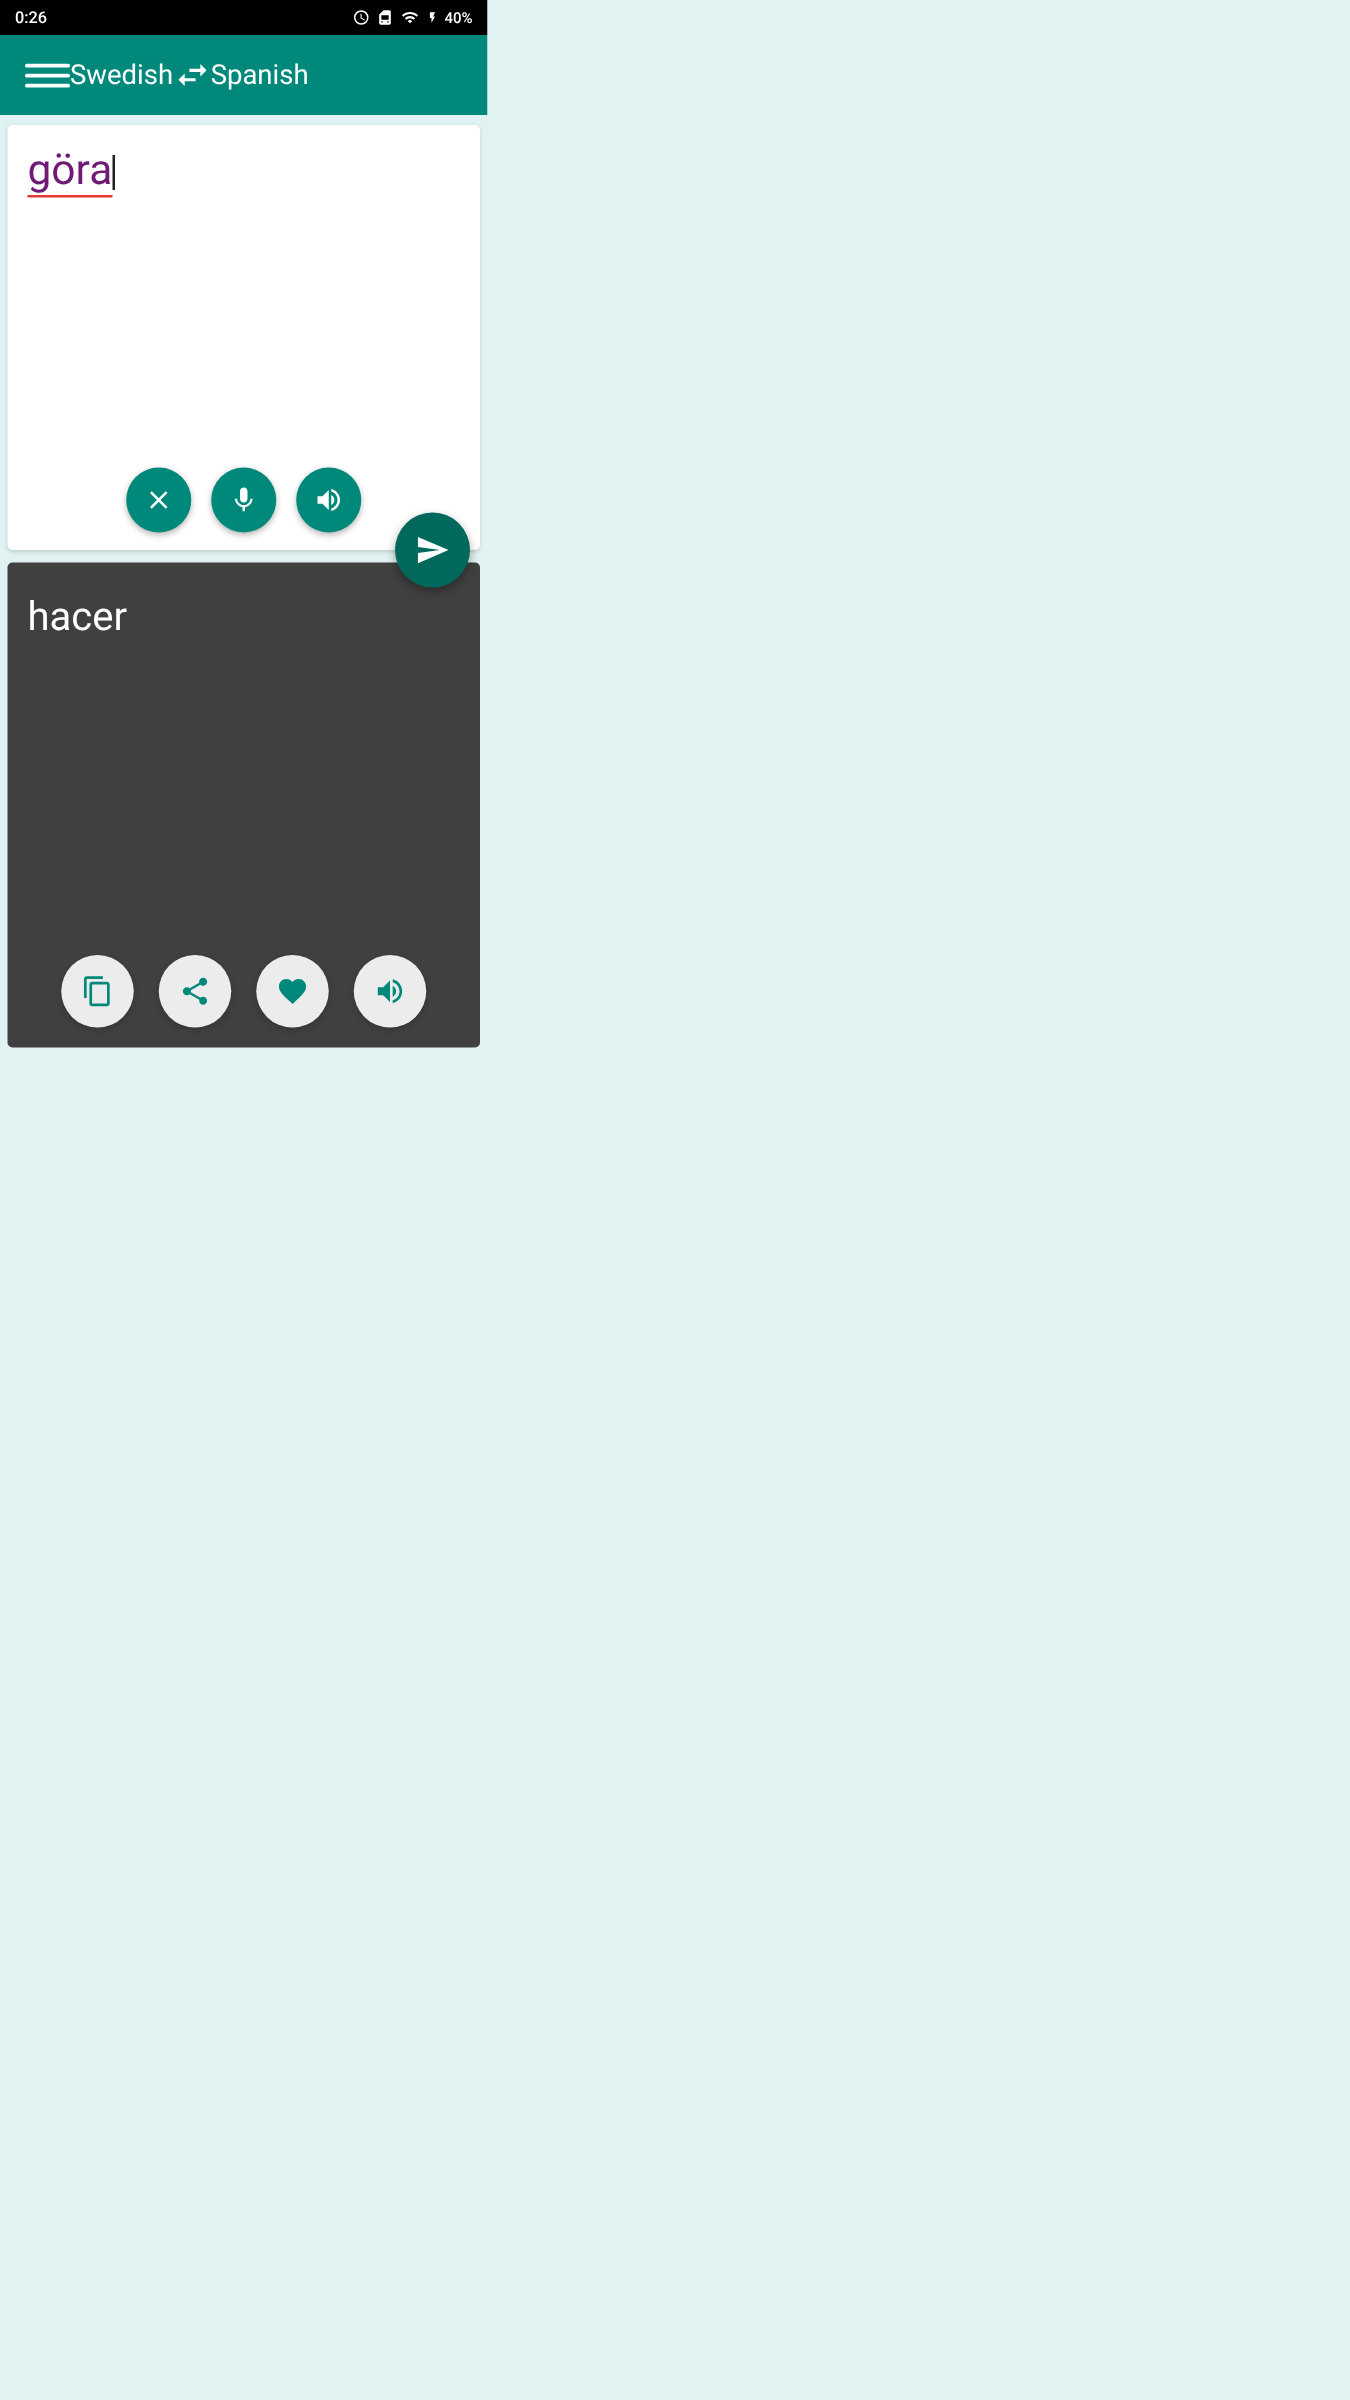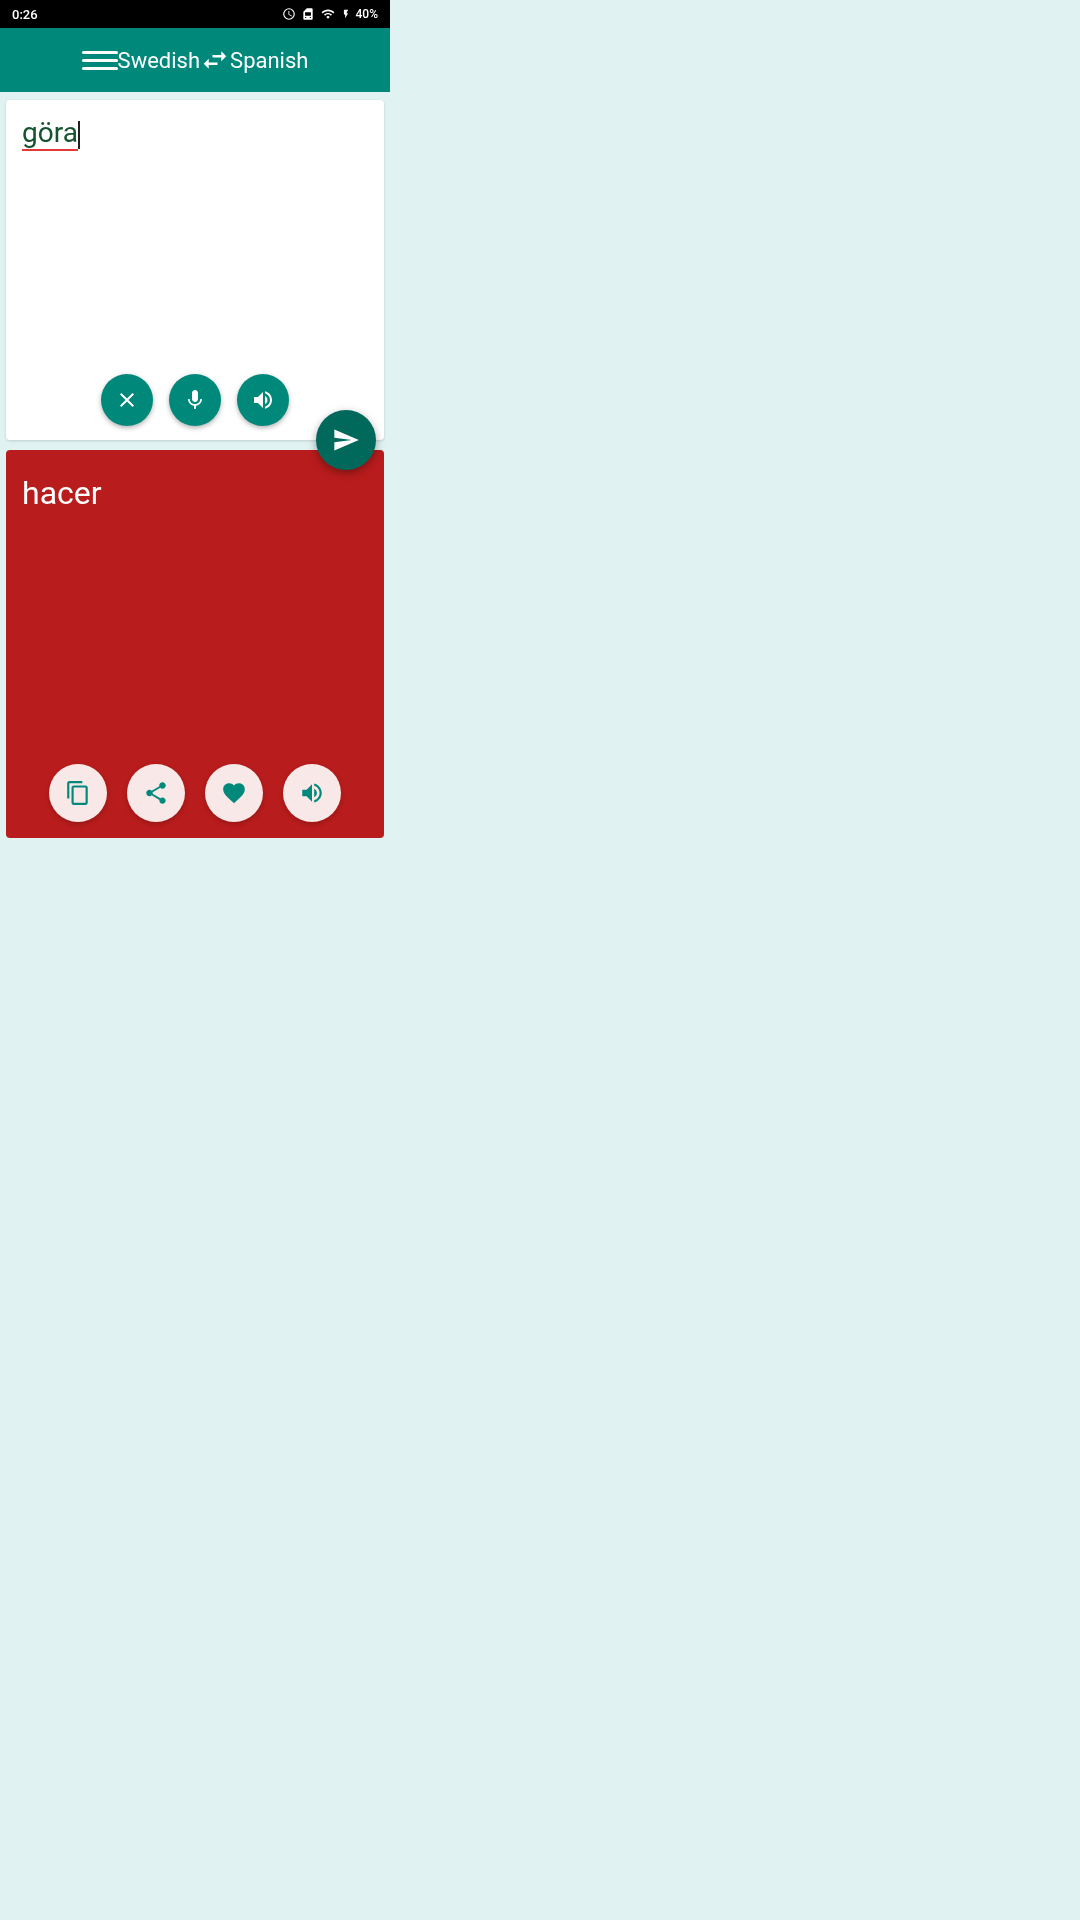--- a/index.html
+++ b/index.html
@@ -27,21 +27,21 @@
     }
     .status-left { display: flex; align-items: flex-end; gap: 4px; }
     .status-right { display: flex; align-items: flex-start; gap: 5px; font-size: 12px; }
 
     
     .toolbar {
       background: #00897b;
       height: 64px;
       display: flex;
       align-items: center;
-      justify-content: center;
+      justify-content: flex-start;
       padding: 0 20px;
     }
     .toolbar-menu-icon {
       width: 36px;
       display: flex;
       flex-direction: column;
       gap: 5px;
       cursor: pointer;
     }
     .toolbar-menu-icon span {
@@ -68,22 +68,22 @@
     .input-panel {
       background: #fff;
       margin: 8px 6px 0 6px;
       border-radius: 4px;
       padding: 16px 16px 70px 16px;
       position: relative;
       min-height: 340px;
       box-shadow: 0 1px 3px rgba(0,0,0,0.15);
     }
     .input-text-display {
-      font-size: 28px;
-      color: #14532d;
+      font-size: 34px;
+      color: #701a75;
       margin-top: 24px;
     }
     .input-text-display .word {
       border-bottom: 2px solid #e53935;
     }
     .cursor {
       display: inline-block;
       width: 2px;
       height: 28px;
       background: #212121;
@@ -129,21 +129,21 @@
       display: flex;
       align-items: center;
       justify-content: center;
       box-shadow: 0 3px 8px rgba(0,0,0,0.35);
       z-index: 10;
     }
     .fab-translate svg { width: 28px; height: 28px; fill: #fff; }
 
     
     .output-panel {
-      background: #b91c1c;
+      background: #404040;
       margin: 0 6px 6px 6px;
       border-radius: 4px;
       padding: 24px 16px 80px 16px;
       position: relative;
       flex: 1;
     }
     .output-text {
       font-size: 32px;
       color: #fff;
       font-weight: 400;

